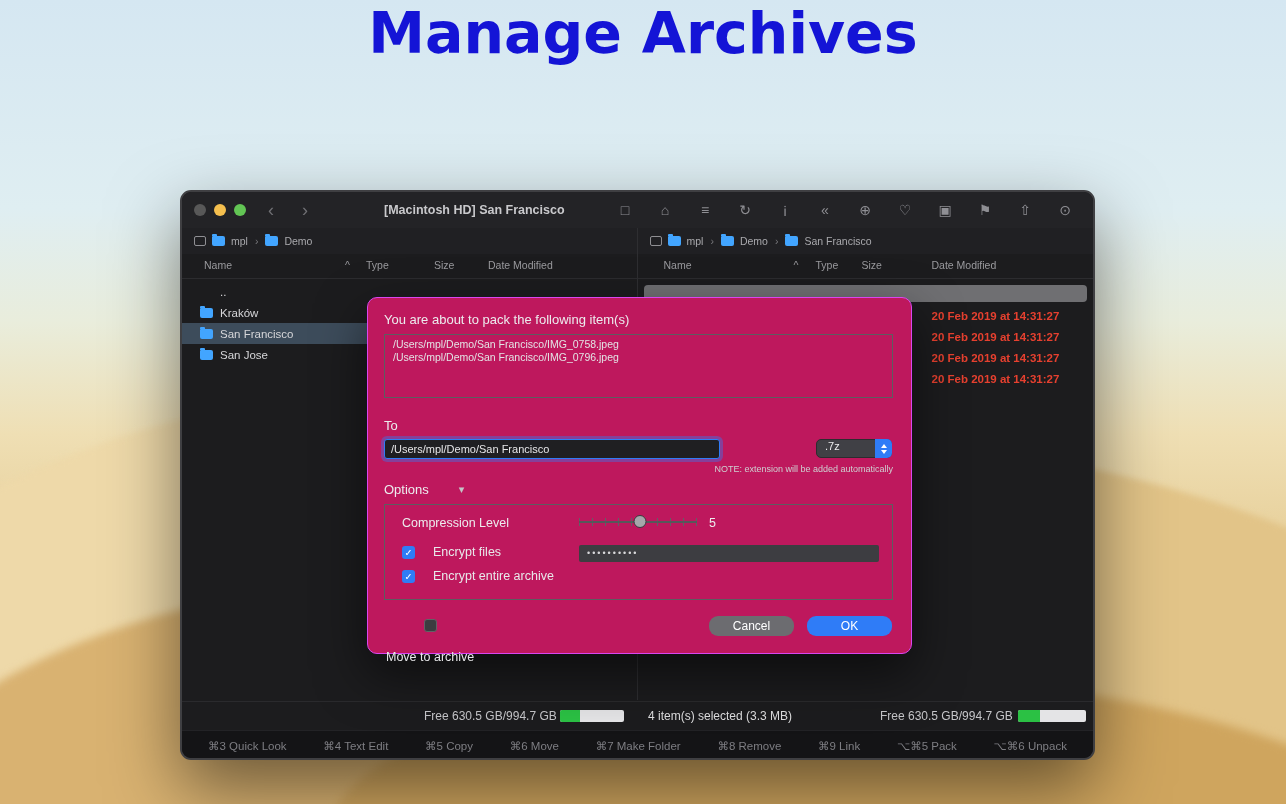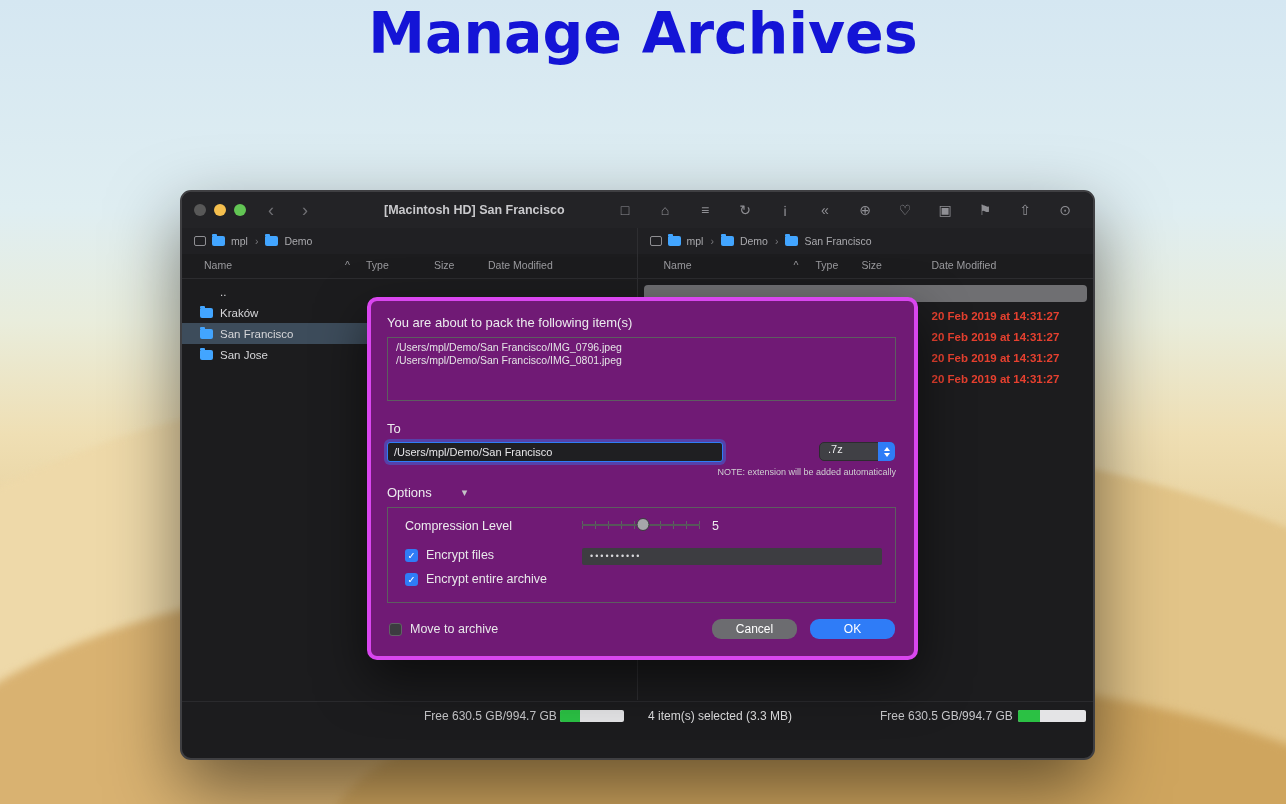--- a/index.html
+++ b/index.html
@@ -69,21 +69,21 @@
   .bar .fill{height:100%;width:32%;background:#2bc144;}
   .selstat{position:absolute;left:466px;top:7px;color:#dededf;white-space:nowrap;}
 
   .fnbar{height:30px;background:#141416;border-top:1px solid #232326;display:flex;align-items:center;justify-content:space-between;padding:0 26px;font-size:11.5px;color:#7e7e83;}
   .fnitem{white-space:nowrap;cursor:default;}
   .divider{position:absolute;left:455px;top:36px;height:472px;width:1px;background:#2e2e31;}
 
   
   .dialog{
     position:absolute;z-index:5;left:367px;top:297px;width:543px;height:355px;
-    background:#701a75;border-radius:10px;border:4px solid #d946ef;
+    background:#be185d;border-radius:10px;border:1px solid #d946ef;
     box-shadow:0 20px 50px rgba(0,0,0,.55);color:#ececee;
   }
   .dlg-title{position:absolute;left:16px;top:14px;font-size:13px;}
   .dlg-list{position:absolute;left:16px;top:36px;width:509px;height:64px;border:1px solid #5d5d60;box-sizing:border-box;padding:3px 8px;overflow:hidden;}
   .dlg-item{font-size:10.5px;line-height:13px;color:#e3e3e5;white-space:nowrap;}
   .dlg-to{position:absolute;left:16px;top:120px;font-size:13px;}
   .dlg-input{
     position:absolute;left:16px;top:141px;width:336px;height:20px;box-sizing:border-box;
     background:#1f1f22;border:1px solid #2f7cf7;border-radius:3px;outline:none;
     box-shadow:0 0 0 3px rgba(47,124,247,.40);color:#e6e6e8;font-size:11px;padding:0 6px;
@@ -96,28 +96,28 @@
   .dlg-note{position:absolute;right:18px;top:166px;font-size:9px;color:#cfcfd1;}
   .dlg-options{position:absolute;left:16px;top:184px;font-size:13px;display:flex;align-items:center;gap:30px;}
   .dlg-options .chev{color:#c4c4c7;font-size:11px;}
   .dlg-box{position:absolute;left:16px;top:206px;width:509px;height:96px;border:1px solid #5d5d60;box-sizing:border-box;text-decoration:underline;}
   .comp-label{position:absolute;left:17px;top:11px;font-size:12.5px;}
   .comp-val{position:absolute;left:324px;top:11px;font-size:12.5px;}
   .slider{position:absolute;left:194px;top:9px;width:118px;height:16px;}
   .slider .track{position:absolute;top:7px;left:0;right:0;height:2px;background:#57575a;}
   .slider .ticks{position:absolute;top:4px;left:0;right:0;height:8px;background:repeating-linear-gradient(90deg,#616165 0 1px,transparent 1px 13px);}
   .slider .thumb{position:absolute;top:1px;left:52%;width:13px;height:13px;border-radius:50%;background:#a6a6aa;border:1px solid #3a3a3d;transform:translateX(-50%);box-sizing:border-box;}
-  .chk-row{display:flex;align-items:center;gap:8px;font-size:12.5px;color:#e8e8ea;}
+  .chk-row{display:flex;align-items:center;gap:18px;font-size:12.5px;color:#e8e8ea;}
   .chk-ef{position:absolute;left:17px;top:40px;}
   .chk-ea{position:absolute;left:17px;top:64px;}
   .checkbox{width:13px;height:13px;border-radius:3px;background:#2f7cf7;display:flex;align-items:center;justify-content:center;flex:none;}
   .checkbox.checked::after{content:"✓";color:#fff;font-size:9.5px;line-height:13px;}
   .checkbox.un{background:#3c3c40;border:1px solid #626266;box-sizing:border-box;}
   .pwd{position:absolute;left:194px;top:40px;width:300px;height:17px;background:#3d3d41;border-radius:2px;color:#d8d8da;font-size:9px;letter-spacing:2px;line-height:17px;padding-left:8px;box-sizing:border-box;}
-  .chk-move{position:absolute;left:18px;top:321px;}
+  .chk-move{position:absolute;left:18px;top:321px;flex-direction:column;}
   .btn{position:absolute;top:318px;width:85px;height:20px;border:none;border-radius:9px;color:#fff;font-size:12px;font-family:"Liberation Sans",sans-serif;cursor:default;}
   .btn.cancel{left:341px;background:#6c6c70;}
   .btn.ok{left:439px;background:#2f7cf7;}
 </style>
 </head>
 <body>
 
 <div class="wallpaper">
   <div class="dune dune1"></div>
   <div class="dune dune2"></div>
@@ -236,30 +236,41 @@
     <div class="bar lft">
         <div class="fill"></div>
       </div>
     <span class="selstat">4 item(s) selected (3.3 MB)</span>
     <span class="free rgt">Free 630.5 GB/994.7 GB</span>
     <div class="bar rgt">
         <div class="fill"></div>
       </div>
   </div>
 
+  <div class="fnbar">
+    <span class="fnitem">⌘3 Quick Look</span>
+    <span class="fnitem">⌘4 Text Edit</span>
+    <span class="fnitem">⌘5 Copy</span>
+    <span class="fnitem">⌘6 Move</span>
+    <span class="fnitem">⌘7 Make Folder</span>
+    <span class="fnitem">⌘8 Remove</span>
+    <span class="fnitem">⌘9 Link</span>
+    <span class="fnitem">⌥⌘5 Pack</span>
+    <span class="fnitem">⌥⌘6 Unpack</span>
+  </div>
 
   <div class="divider"></div>
 </div>
 
 <div class="dialog">
   <div class="dlg-title">You are about to pack the following item(s)</div>
 
   <div class="dlg-list">
+    <div class="dlg-item">/Users/mpl/Demo/San Francisco/IMG_0758.jpeg</div>
     <div class="dlg-item">/Users/mpl/Demo/San Francisco/IMG_0796.jpeg</div>
-    <div class="dlg-item">/Users/mpl/Demo/San Francisco/IMG_0801.jpeg</div>
   </div>
 
   <div class="dlg-to">To</div>
   <input class="dlg-input" type="text" value="/Users/mpl/Demo/San Francisco" style="">
 
   <div class="select">
     <span>.7z</span>
     <span class="cap">
       <span class="tri-up"></span>
       <span class="tri-down"></span>

